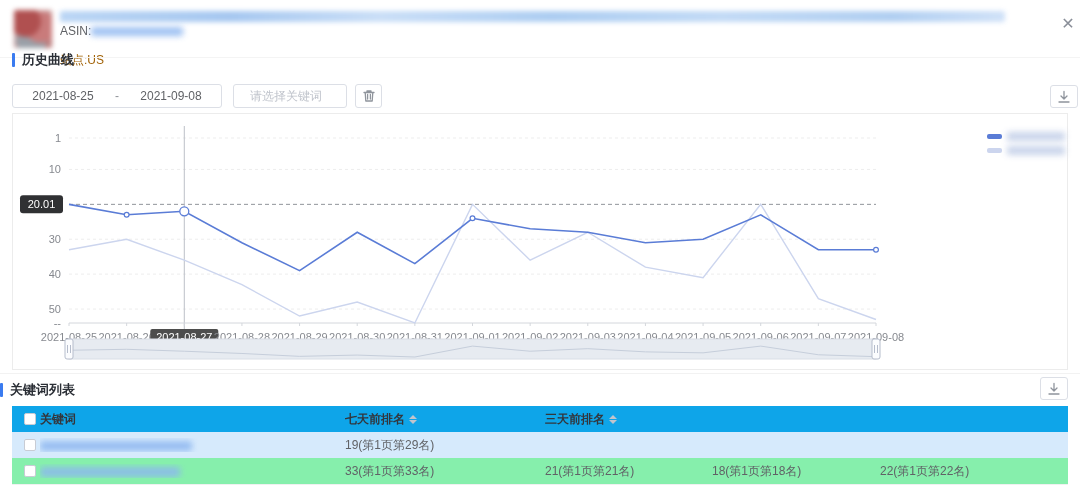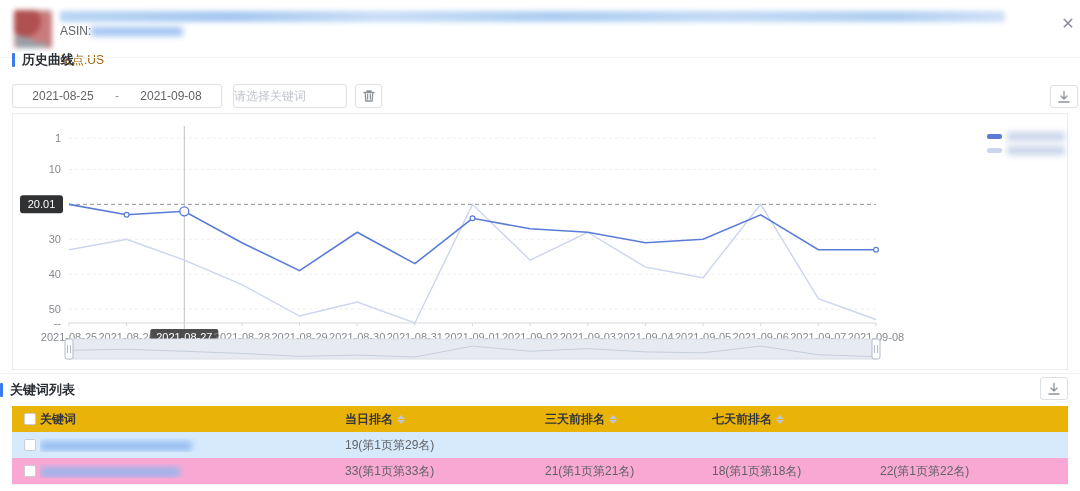--- a/index.html
+++ b/index.html
@@ -34,21 +34,21 @@
   .sec-bar{width:3px;height:14px;background:#3a7bf0;border-radius:1px;}
   .sec1{left:12px;top:51px;}
   .sec2{left:0;top:381px;}
   .sec-divider{left:0;top:373px;width:1080px;height:1px;background:#f2f2f2;}
 
   
   .ctrl{border:1px solid #dcdfe6;border-radius:3px;background:#fff;box-sizing:border-box;height:24px;}
   .daterange{left:12px;top:84px;width:210px;display:flex;align-items:center;color:#606266;}
   .daterange .d{flex:1;text-align:center;}
   .daterange .sep{color:#909399;padding:0 2px;}
-  .kwselect{left:233px;top:84px;width:114px;display:flex;align-items:center;padding:0 0;color:#c0c4cc;}
+  .kwselect{left:233px;top:84px;width:114px;display:flex;align-items:center;padding:0 16px;color:#c0c4cc;}
   .iconbtn{display:flex;align-items:center;justify-content:center;cursor:pointer;}
   .trash-btn{left:355px;top:84px;width:27px;}
   .dl1{left:1050px;top:85px;width:28px;height:23px;}
   .dl2{left:1040px;top:377px;width:28px;height:23px;}
   .icon-svg{stroke:#8f949c;fill:none;stroke-width:1.3;stroke-linecap:round;stroke-linejoin:round;}
 
   
   .chart-card{left:12px;top:113px;width:1056px;height:257px;border:1px solid #ececec;box-sizing:border-box;}
   .axlbl{font-size:11px;fill:#86898f;}
   .axlbl-hi{font-size:11px;fill:#ffffff;}
@@ -61,23 +61,23 @@
   .tt-right{margin-left:auto;}
 
   
   .legend{right:2px;top:18px;display:flex;flex-direction:column;gap:5px;}
   .lg-row{display:flex;align-items:center;gap:5px;cursor:pointer;}
   .lg-marker{width:15px;height:5px;border-radius:2px;}
 
   
   .kwtable{left:12px;top:406px;width:1056px;}
   .trow{display:grid;grid-template-columns:28px 305px 200px 167px 168px 1fr;align-items:center;height:26px;}
-  .thead{background:#eab308;color:#33363c;font-weight:700;font-family:Liberation Mono, monospace;}
+  .thead{background:#0ea5e9;color:#33363c;font-weight:700;font-family:Liberation Mono, monospace;}
   .row-hi{background:#d6eafc;}
-  .row-n{background:#f9a8d4;}
+  .row-n{background:#86efac;}
   .row-b{border-bottom:1px solid #f0f0f0;}
   .cell{overflow:hidden;white-space:nowrap;}
   .cb-cell{display:flex;justify-content:flex-end;padding-right:4px;}
   .checkbox{width:12px;height:12px;border:1px solid #c8ccd4;border-radius:2px;background:#fff;box-sizing:border-box;cursor:pointer;}
   .sort{display:inline-flex;flex-direction:column;gap:1px;margin-left:4px;vertical-align:middle;cursor:pointer;}
   .sort i{display:block;width:0;height:0;border-left:4px solid transparent;border-right:4px solid transparent;}
   .sort .up{border-bottom:4px solid #c0c4cc;}
   .sort .dn{border-top:4px solid #c0c4cc;}
 </style>
 </head>
@@ -209,29 +209,25 @@
     <path d="M7 1.5 V8.5 M4 6 L7 9 L10 6 M2 12 H12"></path>
   </svg>
 </div>
 
 <div class="abs kwtable">
   <div class="trow thead">
     <div class="cell cb-cell">
         <span class="checkbox"></span>
       </div>
     <div class="cell"><span>关键词</span></div>
-    <div class="cell"><span>当日排名</span><span class="sort">
+    <div class="cell"><span>七天前排名</span><span class="sort">
           <i class="up"></i>
           <i class="dn"></i>
         </span></div>
     <div class="cell"><span>三天前排名</span><span class="sort">
-          <i class="up"></i>
-          <i class="dn"></i>
-        </span></div>
-    <div class="cell"><span>七天前排名</span><span class="sort">
           <i class="up"></i>
           <i class="dn"></i>
         </span></div>
   </div>
 
   <div class="trow row-hi">
     <div class="cell cb-cell">
         <span class="checkbox"></span>
       </div>
     <div class="cell"><span class="bb bb-blue" style="width:152px;height:10px;"></span></div>

